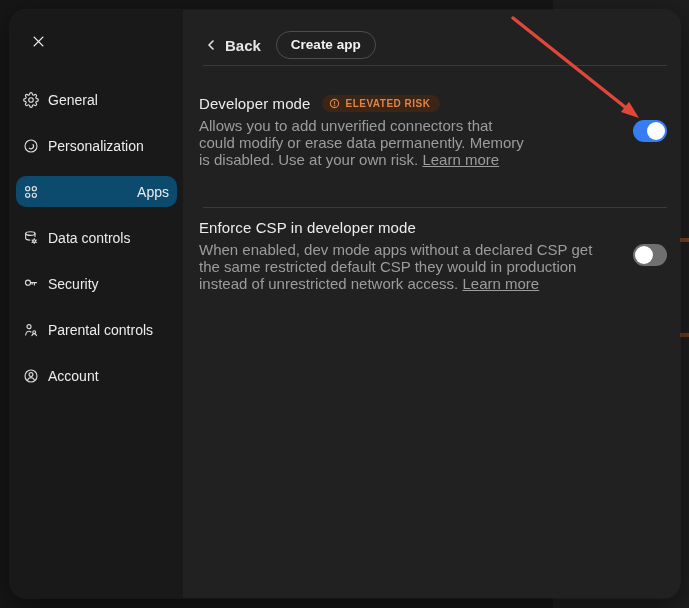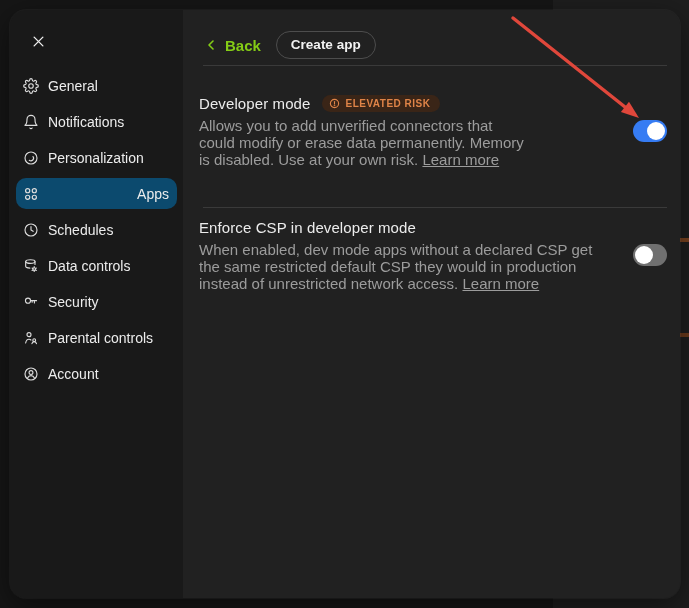--- a/index.html
+++ b/index.html
@@ -18,31 +18,31 @@
   .modal {
     position:absolute; left:10px; top:10px; width:670px; height:588px;
     background:#212121; border-radius:16px; display:flex; overflow:hidden;
     box-shadow:0 0 0 1px rgba(255,255,255,0.04), 0 8px 30px rgba(0,0,0,.5);
   }
 
   
   .sidebar { width:173px; flex-shrink:0; background:#191919; padding:16px 6px 0 6px; }
   .close-btn { width:30px; height:30px; margin-left:7px; border-radius:8px;
     display:flex; align-items:center; justify-content:center; color:#ececec; cursor:pointer; background:none; border:none; }
-  .nav { margin-top:14px; display:flex; flex-direction:column; gap:5px; }
+  .nav { margin-top:28px; display:flex; flex-direction:column; gap:15px; }
   .side-item { height:31px; border-radius:10px; display:flex; align-items:center;
     gap:9px; padding:0 8px 0 7px; color:#ececec; font-size:14px; cursor:pointer; white-space:nowrap; }
   .side-item.selected { background:#0c4a6e;justify-content:space-between; }
   .side-item .icon { width:16px; height:16px; display:flex; align-items:center; justify-content:center; color:#dcdcdc; flex-shrink:0; }
   .side-item .icon svg { width:16px; height:16px; }
 
   
   .main { flex:1; display:flex; flex-direction:column; min-width:0; }
   .main-header { display:flex; align-items:center; gap:15px; padding:22px 13px 0 20px; height:48px; }
-  .back-btn { display:flex; align-items:center; gap:6px; color:#84cc16;
+  .back-btn { display:flex; align-items:center; gap:6px; color:#e5e5e5;
     font-size:15px; font-weight:700; background:none; border:none; cursor:pointer; }
   .back-btn svg { width:16px; height:16px; }
   .create-app-btn { border:1px solid #4d4d4d; background:transparent; color:#f2f2f2;
     font-size:13.5px; font-weight:700; border-radius:999px; padding:5px 14px 6px; cursor:pointer;
     font-family:inherit; }
   .divider { height:1px; background:#3a3a3a; margin:7px 13px 0 20px; }
   .divider.d2 { margin-top:0; }
 
   .row { display:flex; align-items:center; justify-content:space-between; padding:0 13px 0 16px; }
   .row-1 { padding-top:28px; padding-bottom:39px; }
@@ -89,55 +89,37 @@
           <span class="icon">
             <svg viewBox="0 0 24 24" fill="none" stroke="currentColor" stroke-width="1.7" stroke-linecap="round" stroke-linejoin="round">
               <circle cx="12" cy="12" r="3.4"></circle>
               <path d="M19.4 15a1.7 1.7 0 0 0 .34 1.87l.06.06a2 2 0 1 1-2.83 2.83l-.06-.06a1.7 1.7 0 0 0-1.87-.34 1.7 1.7 0 0 0-1 1.55V21a2 2 0 1 1-4 0v-.09a1.7 1.7 0 0 0-1.11-1.55 1.7 1.7 0 0 0-1.87.34l-.06.06a2 2 0 1 1-2.83-2.83l.06-.06a1.7 1.7 0 0 0 .34-1.87 1.7 1.7 0 0 0-1.55-1H3a2 2 0 1 1 0-4h.09a1.7 1.7 0 0 0 1.55-1.11 1.7 1.7 0 0 0-.34-1.87l-.06-.06a2 2 0 1 1 2.83-2.83l.06.06a1.7 1.7 0 0 0 1.87.34h.01a1.7 1.7 0 0 0 1-1.55V3a2 2 0 1 1 4 0v.09a1.7 1.7 0 0 0 1 1.55 1.7 1.7 0 0 0 1.87-.34l.06-.06a2 2 0 1 1 2.83 2.83l-.06.06a1.7 1.7 0 0 0-.34 1.87v.01a1.7 1.7 0 0 0 1.55 1H21a2 2 0 1 1 0 4h-.09a1.7 1.7 0 0 0-1.51 1z"></path>
             </svg>
           </span>
           <span>General</span>
         </div>
         <div class="side-item">
           <span class="icon">
-            <svg viewBox="0 0 24 24" fill="none" stroke="currentColor" stroke-width="1.7" stroke-linecap="round" stroke-linejoin="round">
-              <path d="M18 8a6 6 0 1 0-12 0c0 7-3 9-3 9h18s-3-2-3-9"></path>
-              <path d="M13.7 21a2 2 0 0 1-3.4 0"></path>
-            </svg>
-          </span>
-          <span>Notifications</span>
-        </div>
-        <div class="side-item">
-          <span class="icon">
             <svg viewBox="0 0 24 24" fill="none" stroke="currentColor" stroke-width="1.7" stroke-linecap="round">
               <circle cx="12" cy="12" r="9"></circle>
               <path d="M15 9.8a4 4 0 0 1-5.6 5.6"></path>
             </svg>
           </span>
           <span>Personalization</span>
         </div>
         <div class="side-item selected">
           <span class="icon">
             <svg viewBox="0 0 24 24" fill="none" stroke="currentColor" stroke-width="1.8">
               <circle cx="7" cy="7" r="3.1"></circle>
               <circle cx="17" cy="7" r="3.1"></circle>
               <circle cx="7" cy="17" r="3.1"></circle>
               <circle cx="17" cy="17" r="3.1"></circle>
             </svg>
           </span>
           <span>Apps</span>
-        </div>
-        <div class="side-item">
-          <span class="icon">
-            <svg viewBox="0 0 24 24" fill="none" stroke="currentColor" stroke-width="1.7" stroke-linecap="round" stroke-linejoin="round">
-              <circle cx="12" cy="12" r="9"></circle>
-              <path d="M12 7v5l3.2 2"></path>
-            </svg>
-          </span>
-          <span>Schedules</span>
         </div>
         <div class="side-item">
           <span class="icon">
             <svg viewBox="0 0 24 24" fill="none" stroke="currentColor" stroke-width="1.7" stroke-linecap="round" stroke-linejoin="round">
               <ellipse cx="11" cy="5.4" rx="7" ry="2.7"></ellipse>
               <path d="M4 5.4v7c0 1.4 2.8 2.6 6.4 2.7M18 5.4v4.3"></path>
               <circle cx="16.8" cy="16.6" r="2"></circle>
               <path d="M16.8 12.9v1.2M16.8 18.9v1.2M20 15l-1 .6M14.6 18l-1 .6M13.6 15l1 .6M19 18l1 .6"></path>
             </svg>
           </span>

